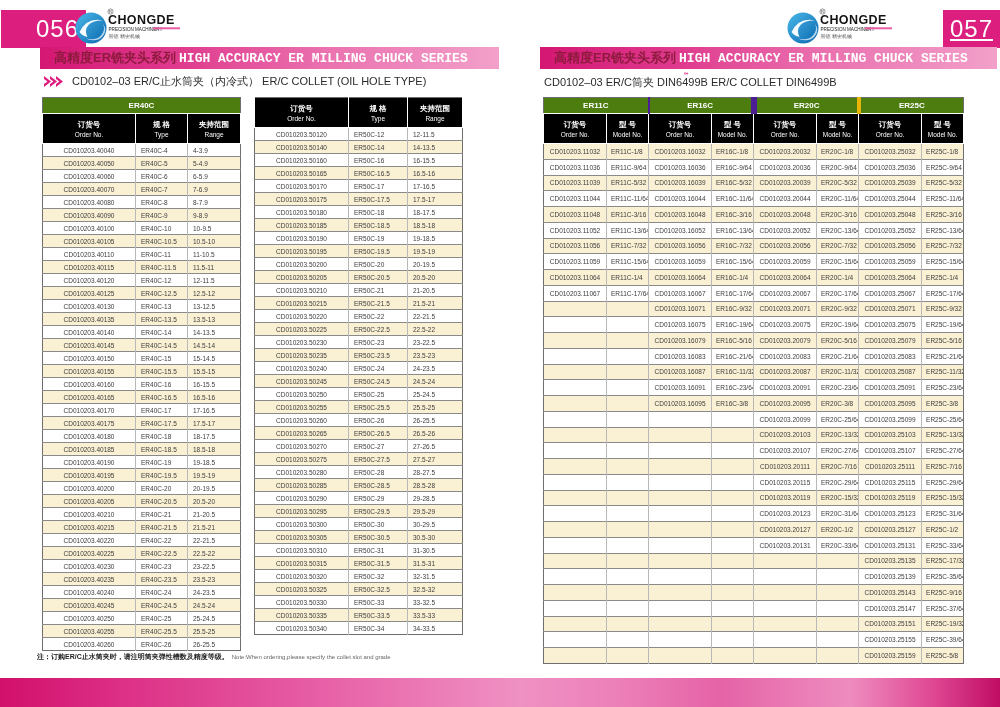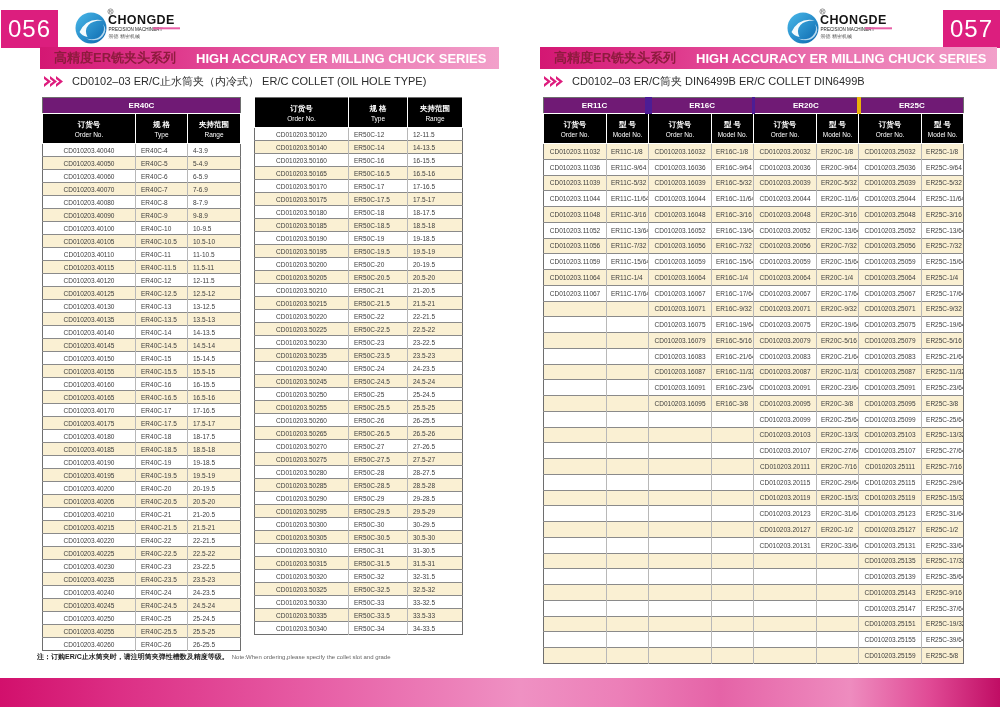--- a/index.html
+++ b/index.html
@@ -1,39 +1,39 @@
 <!DOCTYPE html>
 <html><head>
 <meta charset="utf-8">
 <style>
   html,body{margin:0;padding:0;}
   body{width:1000px;height:707px;position:relative;background:#fff;overflow:hidden;
        font-family:"Liberation Sans","DejaVu Sans",sans-serif;}
   .pagenum{position:absolute;top:10px;width:57px;height:38px;background:#DC1E7E;color:#fff;
            font-size:24px;display:flex;align-items:center;justify-content:center;letter-spacing:1px;}
-  #pn-left{left:1px;}
-  #pn-right{left:943px;}
+  #pn-left{left:1px;padding-left:28px;}
+  #pn-right{left:943px;text-decoration:underline;}
   .logo{position:absolute;top:7px;width:112px;height:40px;}
   #logo-left{left:74px;}
   #logo-right{left:786px;}
   .banner{position:absolute;top:47px;height:22px;display:flex;align-items:center;
           background:linear-gradient(90deg,#D41773 0%,#DF3A8D 30%,#EA71AF 62%,#F2A0CA 100%);}
   #banner-left{left:40px;width:459px;}
   #banner-right{left:540px;width:457px;}
   .banner .cn{color:#8E1B3E;font-weight:bold;font-size:13px;margin-left:14px;white-space:nowrap;}
-  .banner .en{color:#fff;font-weight:bold;font-size:13px;margin-left:20px;white-space:nowrap;}
+  .banner .en{color:#fff;font-weight:bold;font-size:13px;margin-left:3px;white-space:nowrap;font-family:Liberation Mono, monospace;}
   .section-line{position:absolute;top:72px;height:18px;display:flex;align-items:center;}
   #sec-left{left:44px;}
-  #sec-right{left:544px;}
+  #sec-right{left:544px;flex-direction:column;}
   .chev{margin-right:7px;display:block;}
   .section-title{font-size:11px;color:#2b2b2b;white-space:nowrap;}
   .ctable{position:absolute;top:97px;border-collapse:collapse;table-layout:fixed;
           font-size:6.5px;color:#3c3c3c;border:1px solid #6e6e6e;}
   .ctable th,.ctable td{box-sizing:border-box;overflow:hidden;white-space:nowrap;padding:0;}
-  .title-row th{background:#701a75;color:#fff;font-size:8px;font-weight:bold;height:16px;
+  .title-row th{background:#4d7c0f;color:#fff;font-size:8px;font-weight:bold;height:16px;
                 text-align:center;border-bottom:1px solid #fff;}
   .head-row th{background:#000000;color:#fff;height:30px;text-align:center;vertical-align:middle;
                border:1px solid #fff;border-top:none;}
   .head-row .cn{font-size:7.5px;font-weight:bold;}
   .head-row .en{font-size:6.5px;font-weight:normal;margin-top:1px;}
   .ctable tbody td{background:#fff;height:13px;border-top:1px solid #8a8a8a;border-left:1px solid #b8b8b8;}
   .ctable tbody td:first-child{border-left:none;}
   .ctable tbody tr.alt td{background:#FAF0D3;}
   .ltable tbody td.oc{text-align:center;}
   .ltable tbody td.tc,.ltable tbody td.rc{text-align:left;padding-left:5px;}
@@ -565,22 +565,22 @@
       <col style="width:42px">
     <col style="width:63px">
       <col style="width:42px">
     <col style="width:63px">
       <col style="width:42px">
     <col style="width:63px">
       <col style="width:42px">
   </colgroup>
   <thead>
     <tr class="title-row">
-      <th colspan="2" style="border-right:7px solid #4c1d95">ER11C</th>
-      <th colspan="2" style="border-right:3px solid #4c1d95">ER16C</th>
+      <th colspan="2" style="border-right:2px solid #4c1d95">ER11C</th>
+      <th colspan="2" style="border-right:6px solid #4c1d95">ER16C</th>
       <th colspan="2" style="border-right:4px solid #eab308">ER20C</th>
       <th colspan="2">ER25C</th>
     </tr>
     <tr class="head-row" id="r-headrow">
         <th>
           <div class="cn">订货号</div>
           <div class="en">Order No.</div>
         </th>
         <th>
           <div class="cn">型 号</div>

